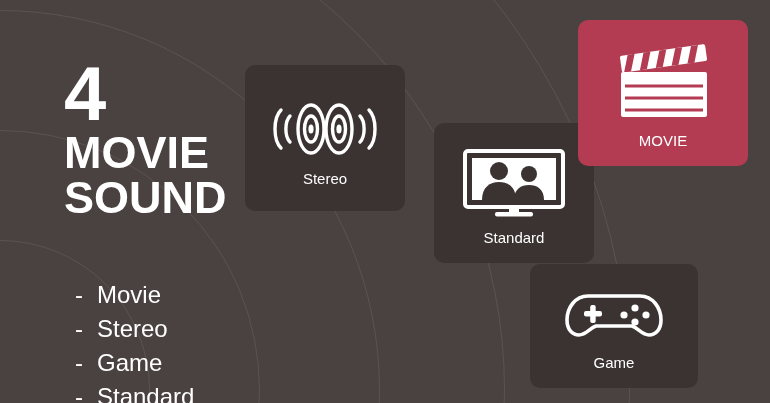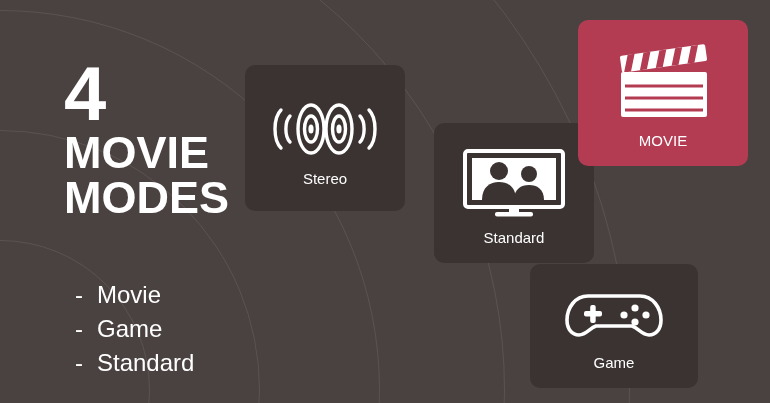--- a/index.html
+++ b/index.html
@@ -122,26 +122,29 @@
 
   <div class="ring r1"></div>
   <div class="ring r2"></div>
   <div class="ring r3"></div>
   <div class="ring r4"></div>
   <div class="ring r5"></div>
 
   <div class="headline">
     <div class="big-num">4</div>
     <div class="word">MOVIE</div>
-    <div class="word2">MODES</div>
+    <div class="word2">SOUND</div>
   </div>
 
   <div class="mode-list">
     <div class="li">
       <span class="dash">-</span><span>Movie</span>
+    </div>
+    <div class="li">
+      <span class="dash">-</span><span>Stereo</span>
     </div>
     <div class="li">
       <span class="dash">-</span><span>Game</span>
     </div>
     <div class="li">
       <span class="dash">-</span><span>Standard</span>
     </div>
   </div>
 
   <div id="card-stereo" class="card dark">

